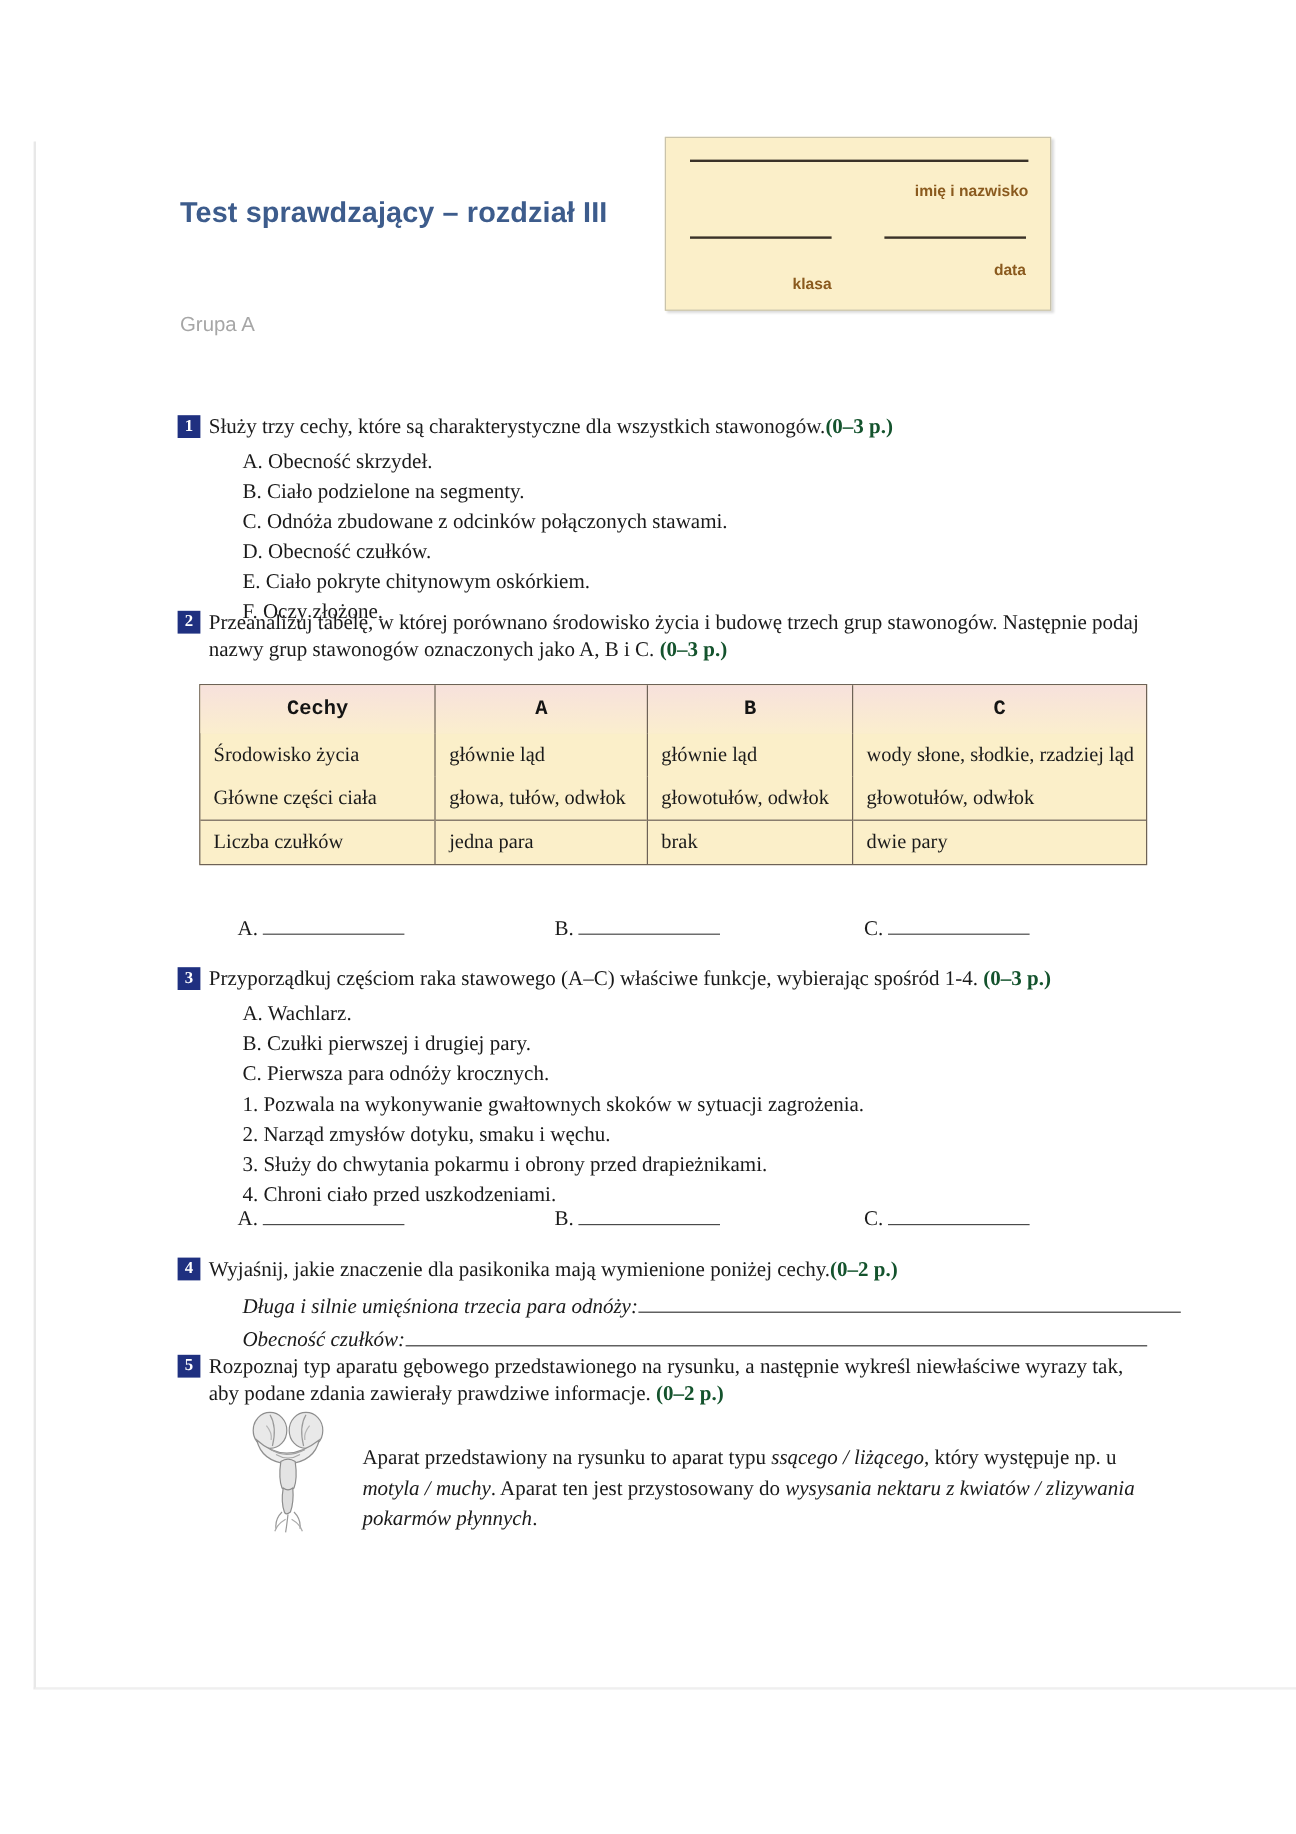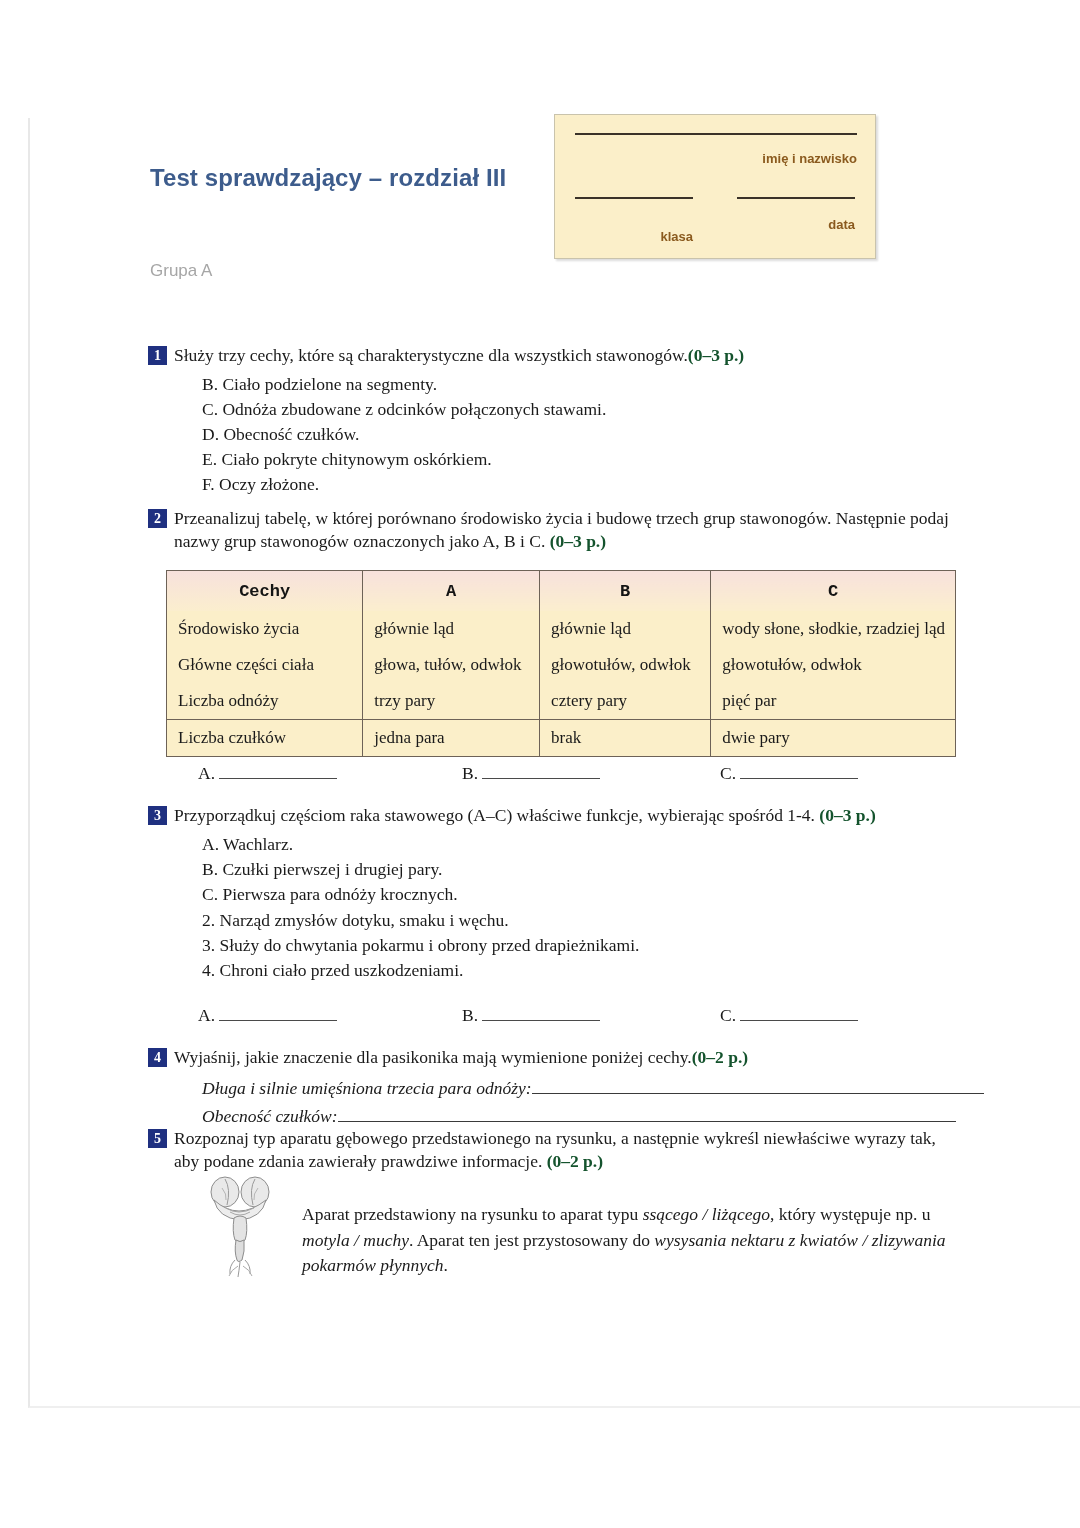--- a/index.html
+++ b/index.html
@@ -150,20 +150,21 @@
     <div class="lbl l-klasa">klasa</div>
     <div class="rule r-data"></div>
     <div class="lbl l-data">data</div>
   </div>
 
   <div class="num" style="top:228px">1</div>
   <div class="qtext" style="top:226px; width:790px;">
     <span>Służy trzy cechy, które są charakterystyczne dla wszystkich stawonogów.</span><span class="pts">(0–3 p.)</span>
   </div>
   <div class="opts" style="top:254px">
+    <div>A. Obecność skrzydeł.</div>
     <div>B. Ciało podzielone na segmenty.</div>
     <div>C. Odnóża zbudowane z odcinków połączonych stawami.</div>
     <div>D. Obecność czułków.</div>
     <div>E. Ciało pokryte chitynowym oskórkiem.</div>
     <div>F. Oczy złożone.</div>
   </div>
 
   <div class="num" style="top:391px">2</div>
   <div class="qtext" style="top:389px; width:786px;">
     <span>Przeanalizuj tabelę, w której porównano środowisko życia i budowę trzech grup stawonogów. Następnie podaj nazwy grup stawonogów oznaczonych jako A, B i C.</span> <span class="pts">(0–3 p.)</span>
@@ -185,26 +186,20 @@
           <td>głównie ląd</td>
           <td>głównie ląd</td>
           <td>wody słone, słodkie, rzadziej ląd</td>
         </tr>
         <tr>
           <td>Główne części ciała</td>
           <td>głowa, tułów, odwłok</td>
           <td>głowotułów, odwłok</td>
           <td>głowotułów, odwłok</td>
         </tr>
-        <tr>
-          <td>Liczba odnóży</td>
-          <td>trzy pary</td>
-          <td>cztery pary</td>
-          <td>pięć par</td>
-        </tr>
         <tr class="lastrow">
           <td>Liczba czułków</td>
           <td>jedna para</td>
           <td>brak</td>
           <td>dwie pary</td>
         </tr>
       </tbody>
     </table>
   </div>
 
@@ -223,20 +218,21 @@
   <div class="num" style="top:688px">3</div>
   <div class="qtext" style="top:686px; width:790px;">
     <span>Przyporządkuj częściom raka stawowego (A–C) właściwe funkcje, wybierając spośród 1-4.</span> <span class="pts">(0–3 p.)</span>
   </div>
   <div class="opts" style="top:714px">
     <div>A. Wachlarz.</div>
     <div>B. Czułki pierwszej i drugiej pary.</div>
     <div>C. Pierwsza para odnóży krocznych.</div>
   </div>
   <div class="opts" style="top:790px">
+    <div>1. Pozwala na wykonywanie gwałtownych skoków w sytuacji zagrożenia.</div>
     <div>2. Narząd zmysłów dotyku, smaku i węchu.</div>
     <div>3. Służy do chwytania pokarmu i obrony przed drapieżnikami.</div>
     <div>4. Chroni ciało przed uszkodzeniami.</div>
   </div>
 
   <div class="ansrow" style="top:887px">
     <div class="ansitem" style="left:168px">
       <span class="lead">A.</span><span class="blank"></span>
     </div>
     <div class="ansitem" style="left:432px">

